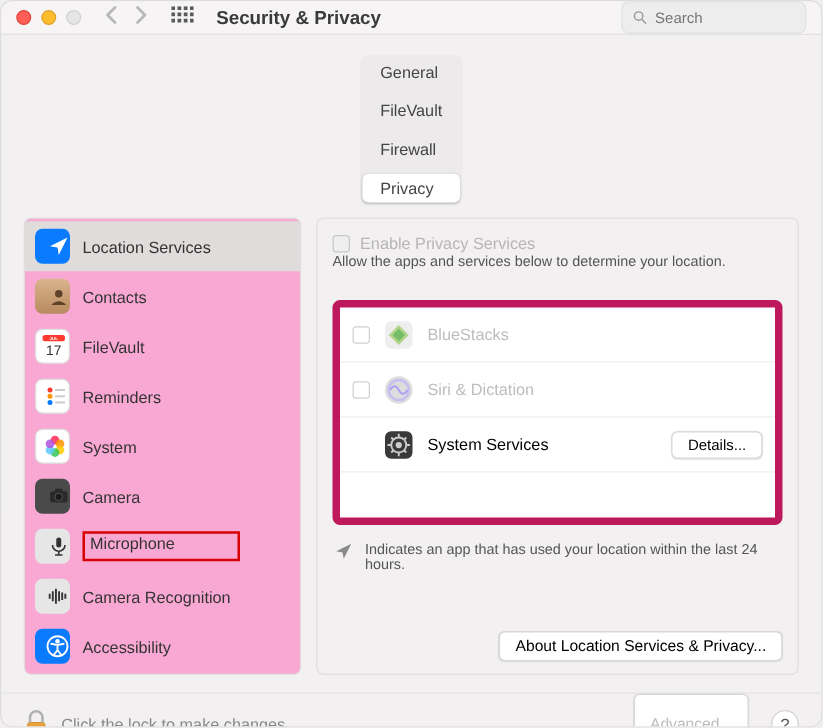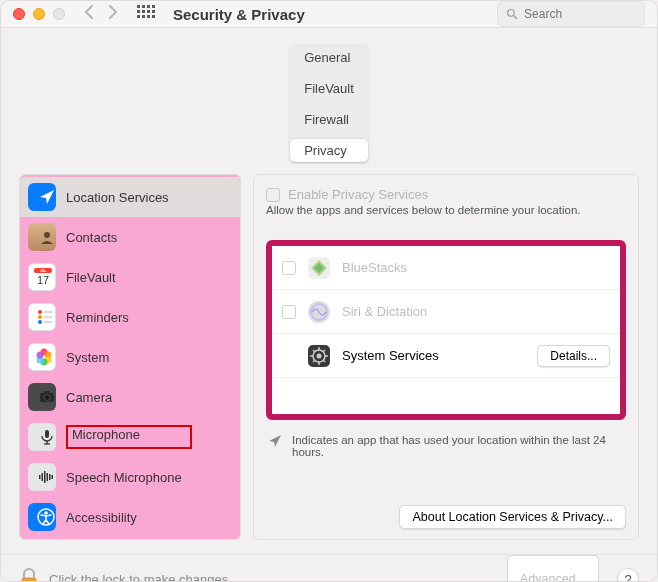--- a/index.html
+++ b/index.html
@@ -225,21 +225,21 @@
         <div class="sb-icon ic-speech">
           <svg width="20" height="20" viewBox="0 0 20 20">
               <rect x="3" y="8" width="1.5" height="4" fill="#333"></rect>
               <rect x="5.5" y="6" width="1.5" height="8" fill="#333"></rect>
               <rect x="8" y="4" width="1.5" height="12" fill="#333"></rect>
               <rect x="10.5" y="6" width="1.5" height="8" fill="#333"></rect>
               <rect x="13" y="7" width="1.5" height="6" fill="#333"></rect>
               <rect x="15.5" y="8" width="1.5" height="4" fill="#333"></rect>
             </svg>
         </div>
-        <span>Speech Microphone</span>
+        <span>Camera Recognition</span>
       </div>
       <div class="sb-item">
         <div class="sb-icon ic-acc">
           <svg width="20" height="20" viewBox="0 0 20 20">
               <circle cx="10" cy="10" r="8" fill="none" stroke="#fff" stroke-width="1.5"></circle>
               <circle cx="10" cy="6" r="1.8" fill="#fff"></circle>
               <path d="M5 8 L10 9 L15 8 M10 9 L10 13 M10 13 L7 17 M10 13 L13 17" stroke="#fff" stroke-width="1.5" fill="none" stroke-linecap="round"></path>
             </svg>
         </div>
         <span>Accessibility</span>

